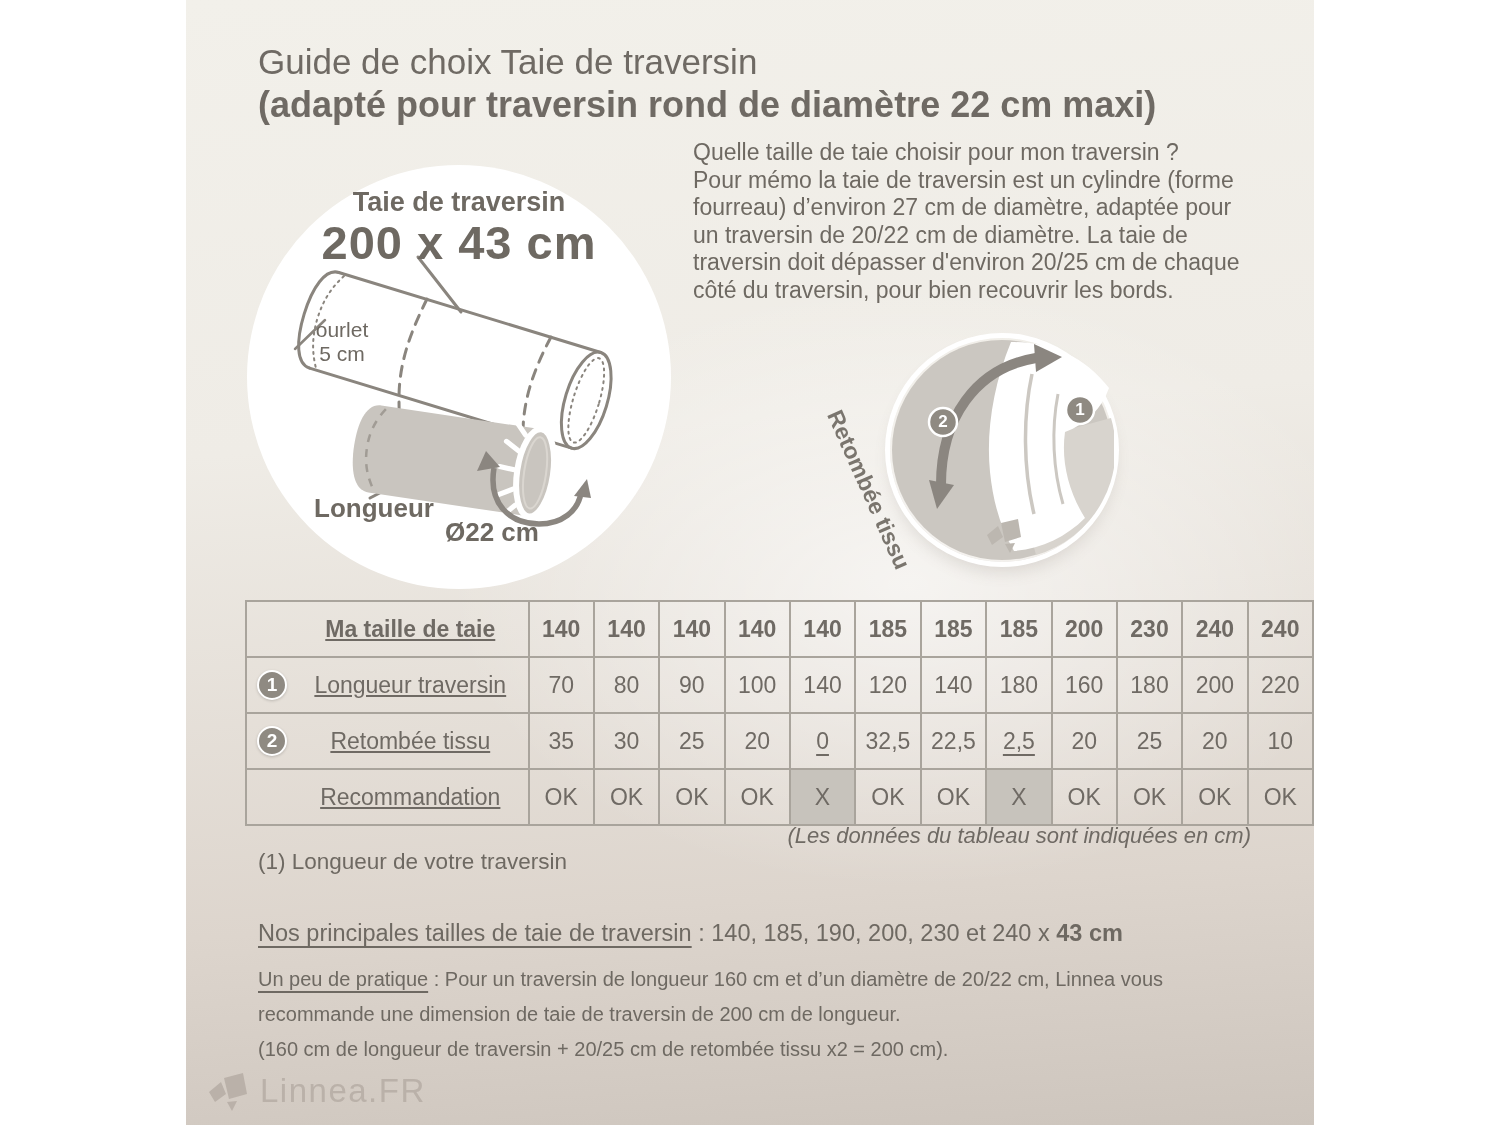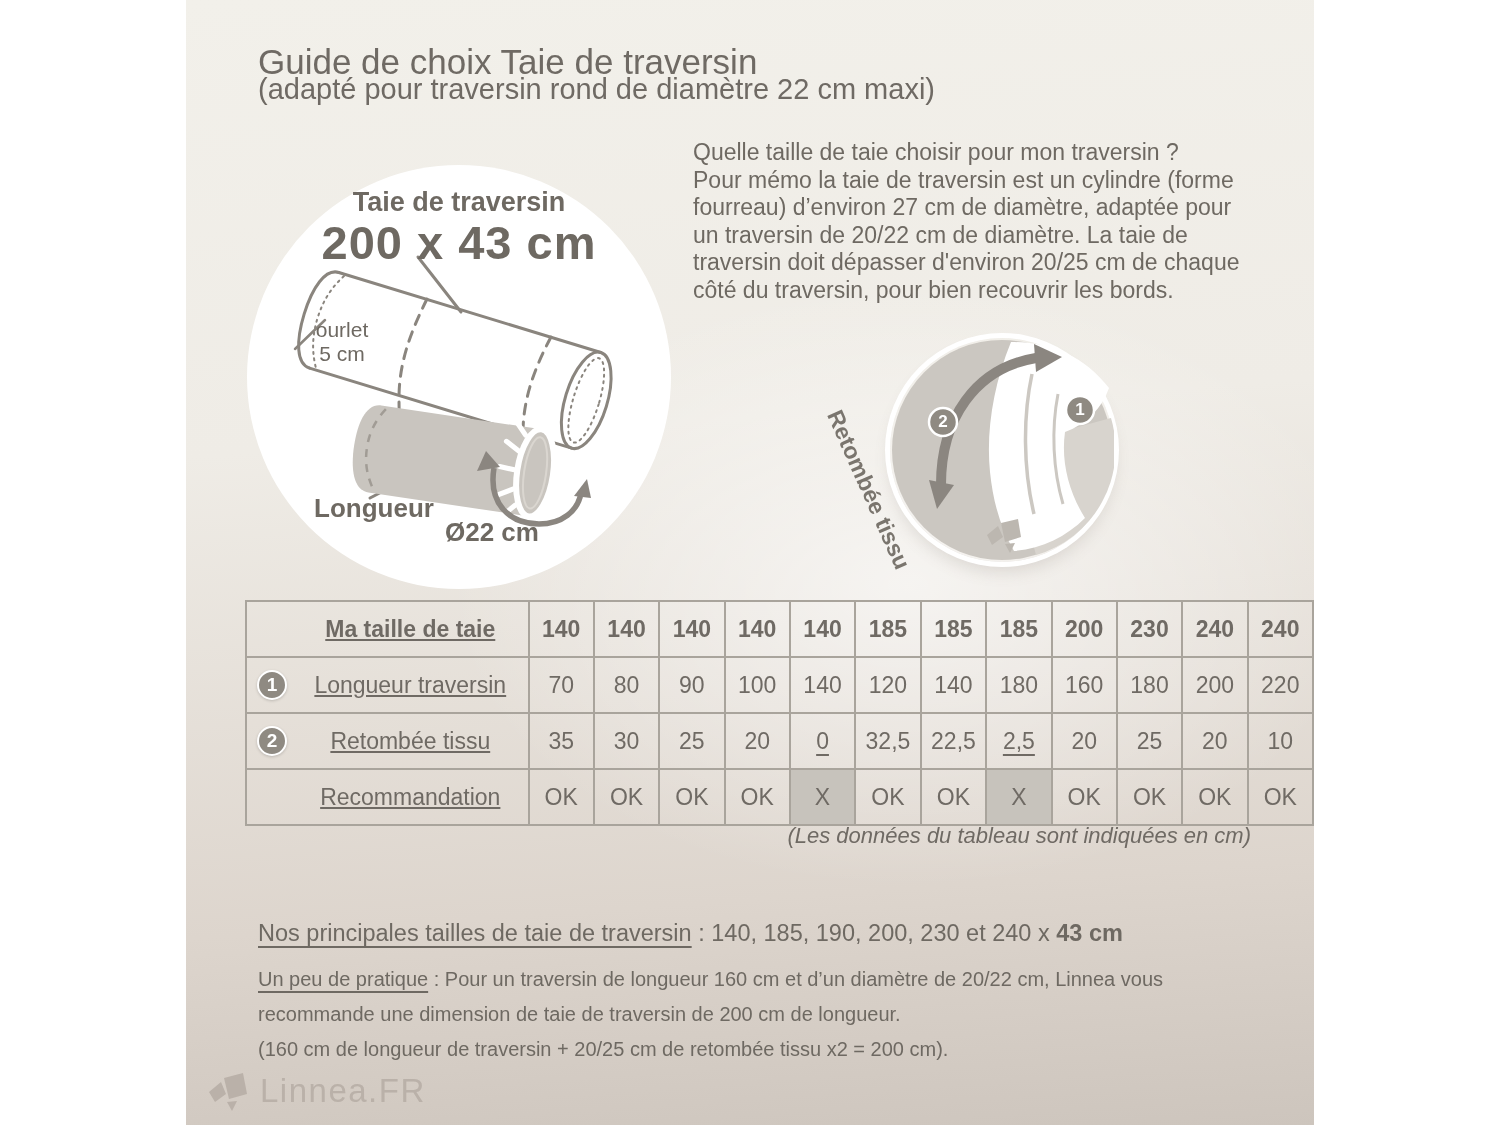--- a/index.html
+++ b/index.html
@@ -6,21 +6,21 @@
   .canvas{position:relative;width:1500px;height:1125px;background:#ffffff;overflow:hidden;
           font-family:"Liberation Sans","DejaVu Sans",sans-serif;color:#6e6962;}
   .content{position:absolute;left:186px;top:0;width:1128px;height:1125px;
            background:
              radial-gradient(ellipse 640px 420px at 64% 52%, rgba(255,255,255,.60), rgba(255,255,255,0) 72%),
              linear-gradient(176deg,#f2f0ea 0%,#efece6 38%,#ddd5cd 78%,#cdc5bd 100%);}
   .abs{position:absolute;}
 
   
   .title{left:72px;top:40px;font-size:35px;line-height:44px;font-weight:normal;color:#6f6a64;margin:0;}
-  .subtitle{left:72px;top:70px;font-size:29px;line-height:38px;font-weight:normal;color:#6f6a64;margin:0;}
+  .subtitle{left:72px;top:86px;font-size:36px;line-height:38px;font-weight:bold;color:#6f6a64;margin:0;}
 
   
   .circle-left{left:61px;top:165px;width:424px;height:424px;background:#ffffff;border-radius:50%;}
   .circle-left svg{position:absolute;left:0;top:0;}
   .cl-title{left:0;top:22px;width:100%;text-align:center;font-size:27px;font-weight:bold;}
   .cl-size{left:0;top:50px;width:100%;text-align:center;font-size:47px;font-weight:bold;letter-spacing:1px;}
   .cl-ourlet{left:40px;top:113px;width:110px;text-align:center;font-size:21px;line-height:24px;margin-top:40px;}
   .cl-traversin{left:62px;top:328px;width:130px;text-align:center;font-size:26px;font-weight:bold;}
   .cl-diam{left:198px;top:352px;width:120px;font-size:26px;font-weight:bold;}
 
@@ -216,20 +216,21 @@
         <td class="xcell">X</td>
         <td>OK</td>
         <td>OK</td>
         <td>OK</td>
         <td>OK</td>
       </tr>
     </tbody>
       </table>
 
     <div class="abs caption-note">(Les données du tableau sont indiquées en cm)</div>
+    <div class="abs fn1">(1) Longueur de votre traversin</div>
 
     <div class="abs sizes-line">
       <span class="u-label">Nos principales tailles de taie de traversin</span><span> : 140, 185, 190, 200, 230 et 240 x </span><span class="b">43 cm</span>
     </div>
 
     <div class="abs practice">
       <span class="u-label">Un peu de pratique</span><span> : Pour un traversin de longueur 160 cm et d’un diamètre de 20/22 cm, Linnea vous recommande une dimension de taie de traversin de 200 cm de longueur.</span>
       <div>(160 cm de longueur de traversin + 20/25 cm de retombée tissu x2 = 200 cm).</div>
     </div>
 

